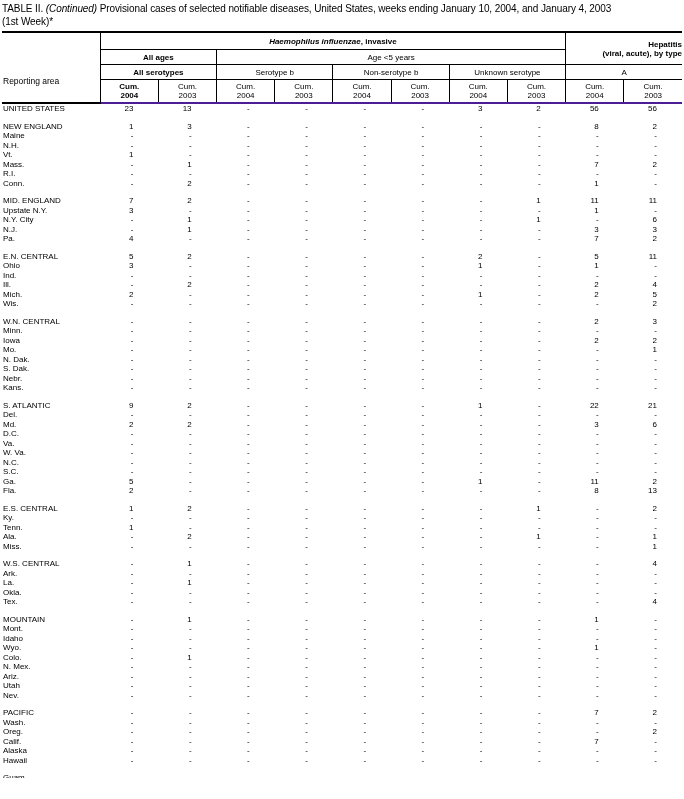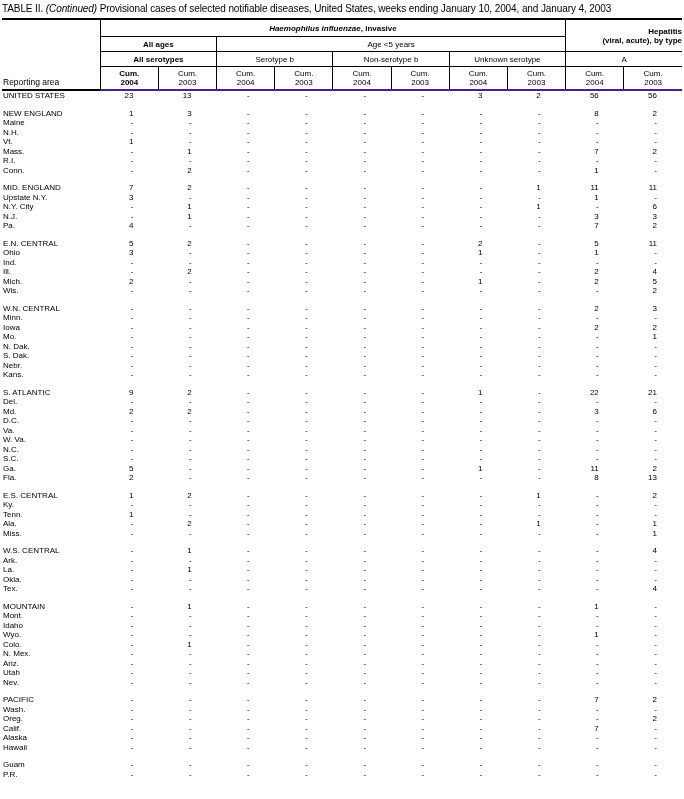--- a/index.html
+++ b/index.html
@@ -8,41 +8,42 @@
 
   .title{font-size:10px;line-height:13px;letter-spacing:-0.1px;margin-bottom:3px;width:672px;}
   .it{font-style:italic;}
   .blk{display:block;}
 
   table{border-collapse:collapse;table-layout:fixed;width:680px;border-top:2px solid #000;}
   col.c-area{width:98px;}
   col.c-num{width:58px;}
 
   th{font-weight:normal;font-size:8px;line-height:9px;padding:1px 0;text-align:center;vertical-align:middle;}
-  th.reporting{text-align:left;vertical-align:bottom;padding-left:1px;padding-bottom:2px;border-right:1px solid #000;border-bottom:2px solid #000;font-size:8.5px;}
+  th.reporting{text-align:left;vertical-align:bottom;padding-left:1px;padding-bottom:16px;border-right:1px solid #000;border-bottom:2px solid #000;font-size:8.5px;}
   .b-l{border-left:1px solid #000;font-weight:bold;}
   .b-r{border-right:1px solid #000;}
   .b-b{border-bottom:1px solid #000;}
   th.hi{height:14px;}
   th.hep{height:28px;text-align:right;}
   tr.mid th{height:12px;margin-left:8px;}
   tr.cumrow th{height:20px;border-bottom:2px solid #4c1d95;}
 
   td{font-size:8px;line-height:9.5px;height:9.5px;padding:0;vertical-align:bottom;white-space:nowrap;overflow:hidden;}
   td.area{text-align:left;padding-left:1px;}
   td.num{text-align:right;padding-right:25px;}
   tr.section-start td{padding-top:4px;height:13.5px;}
 </style>
 </head>
 <body>
 
 <div class="page">
 
   <div class="title">
     <div><span>TABLE II. </span><span class="it">(Continued)</span><span> Provisional cases of selected notifiable diseases, United States, weeks ending January 10, 2004, and January 4, 2003</span></div>
+    <div>(1st Week)*</div>
   </div>
 
   <table>
     <colgroup>
       <col class="c-area">
       <col class="c-num">
         <col class="c-num">
         <col class="c-num">
         <col class="c-num">
         <col class="c-num">

